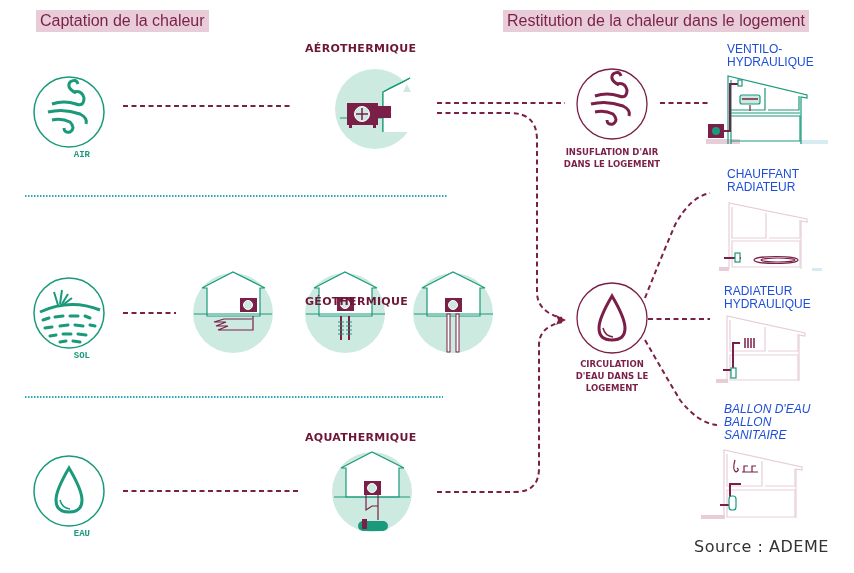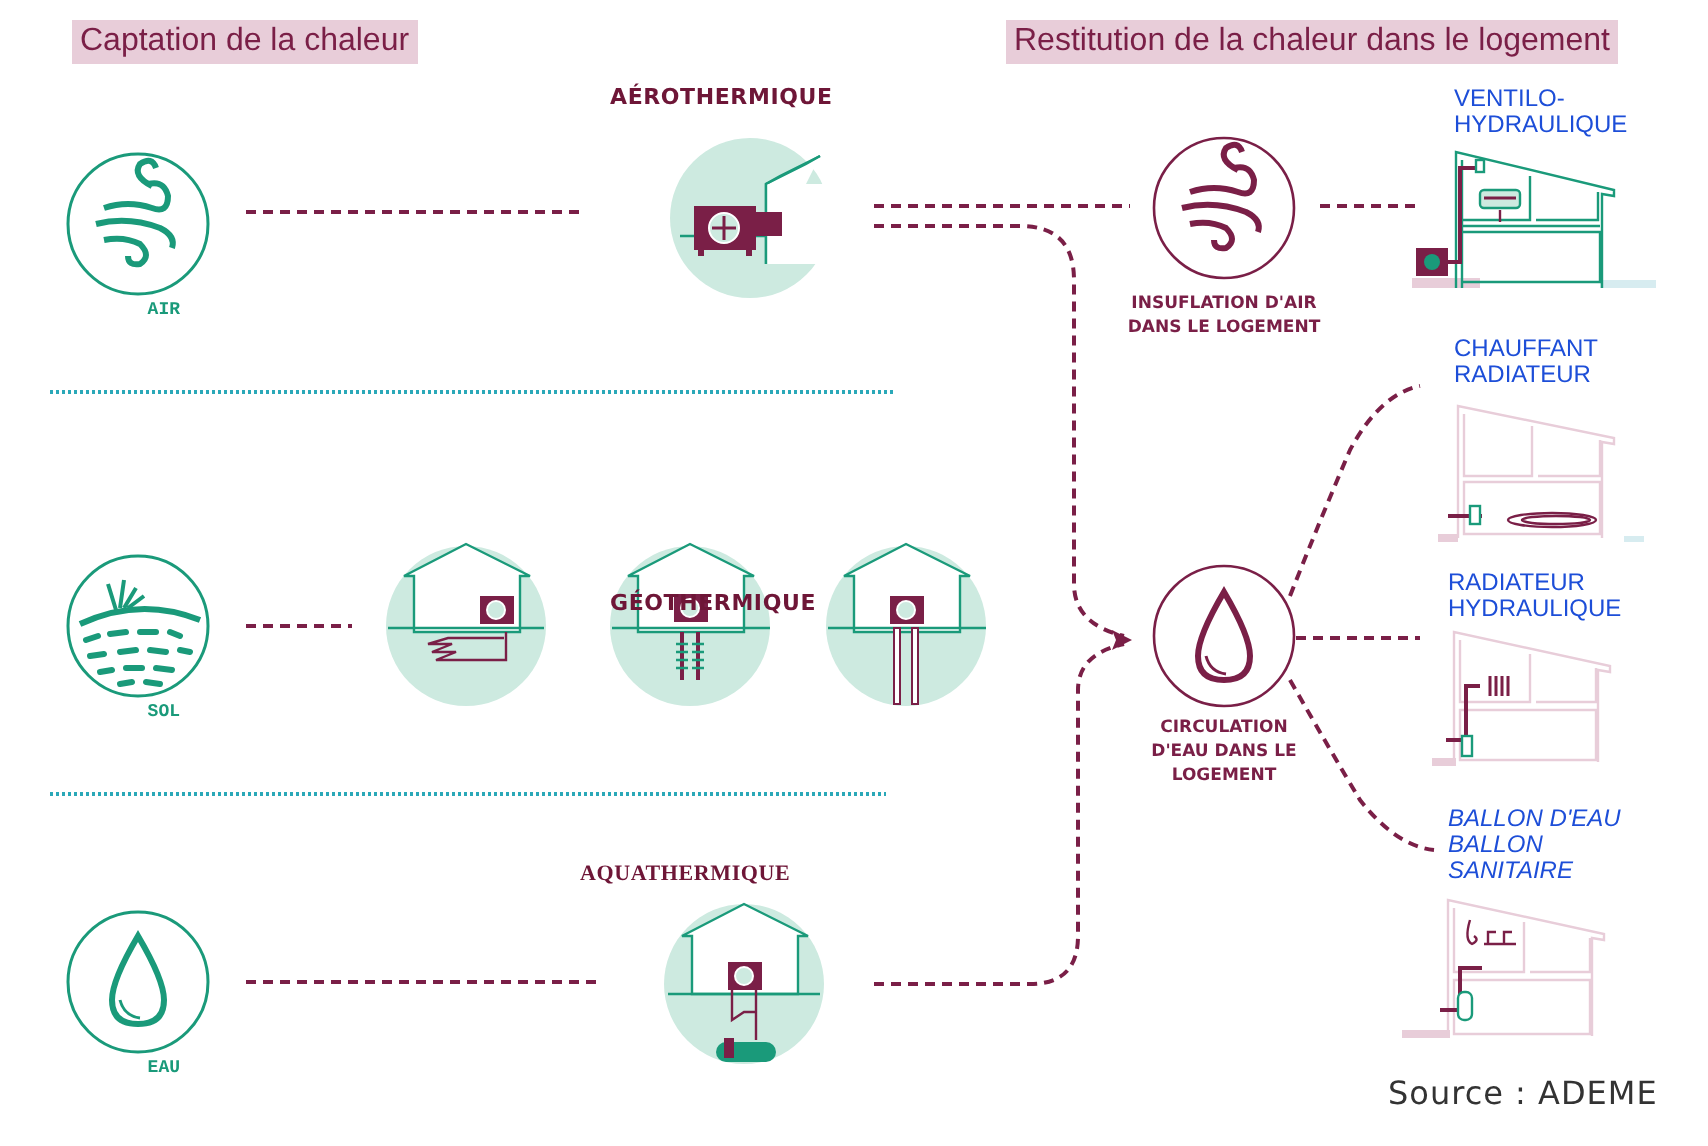--- a/index.html
+++ b/index.html
@@ -192,21 +192,21 @@
     <path d="M742 472 L758 472 M744 472 L744 466 L748 466 M752 472 L752 466 L756 466" stroke="#7a1f47"></path>
   </g>
 </svg>
 
 <div class="src-label" style="left:50px; top:150px; width:40px;">AIR</div>
 <div class="src-label" style="left:50px; top:351px; width:40px;">SOL</div>
 <div class="src-label" style="left:50px; top:529px; width:40px;">EAU</div>
 
 <div class="tech-label" style="left:305px; top:42px; width:140px;">AÉROTHERMIQUE</div>
 <div class="tech-label" style="left:305px; top:247px; width:140px;margin-top:48px;">GÉOTHERMIQUE</div>
-<div class="tech-label" style="left:290px; top:431px; width:140px;font-family:Liberation Serif, serif;">AQUATHERMIQUE</div>
+<div class="tech-label" style="left:305px; top:431px; width:140px;">AQUATHERMIQUE</div>
 
 <div class="mid-label" style="left:552px; top:146px; width:120px;">
   <div>INSUFLATION D'AIR</div>
   <div>DANS LE LOGEMENT</div>
 </div>
 <div class="mid-label" style="left:562px; top:358px; width:100px;">
   <div>CIRCULATION</div>
   <div>D'EAU DANS LE</div>
   <div>LOGEMENT</div>
 </div>

